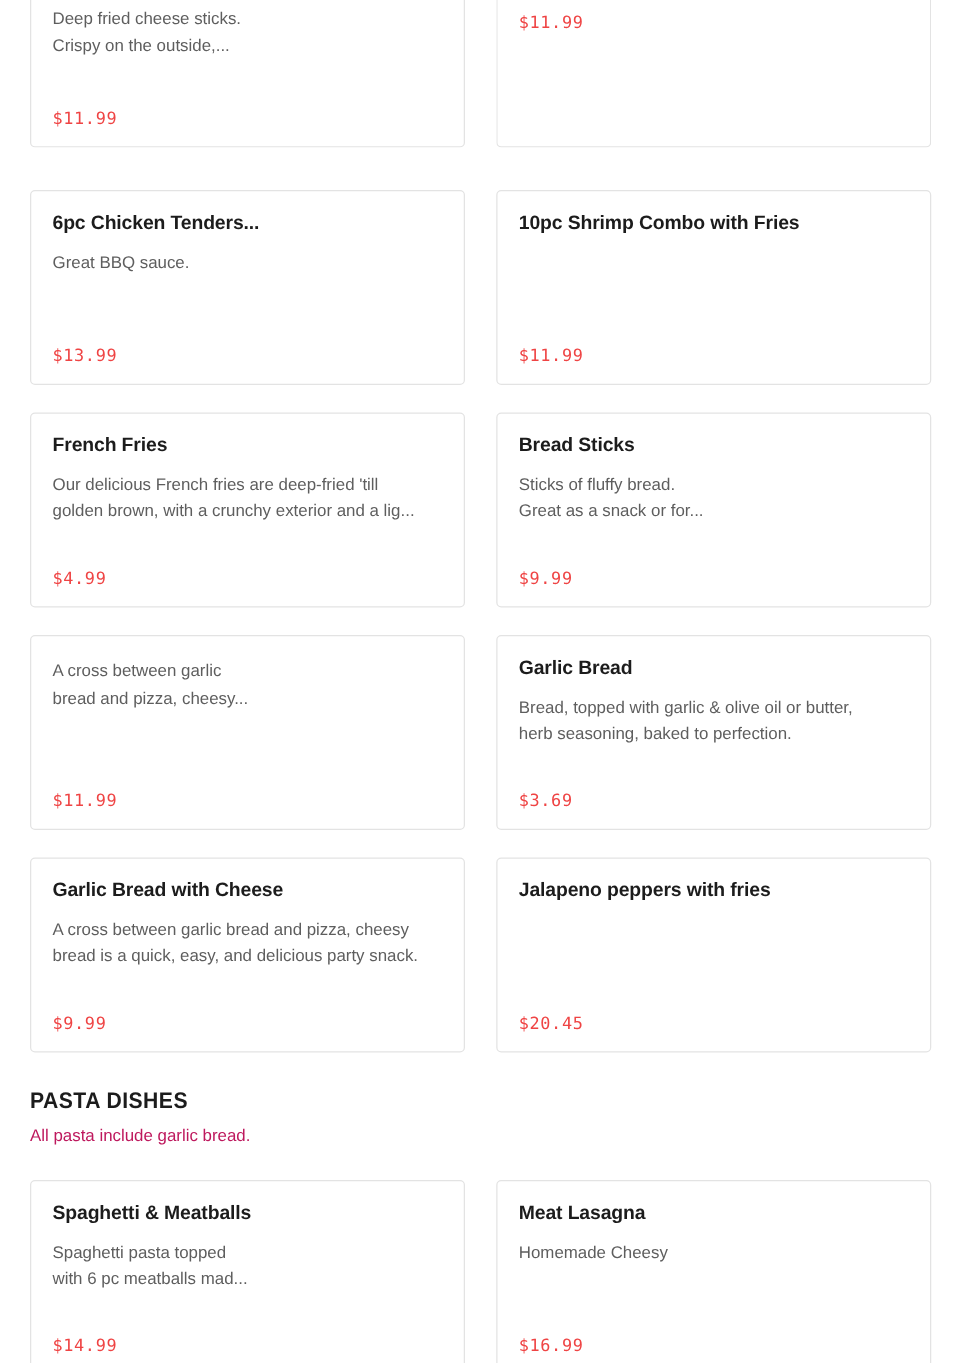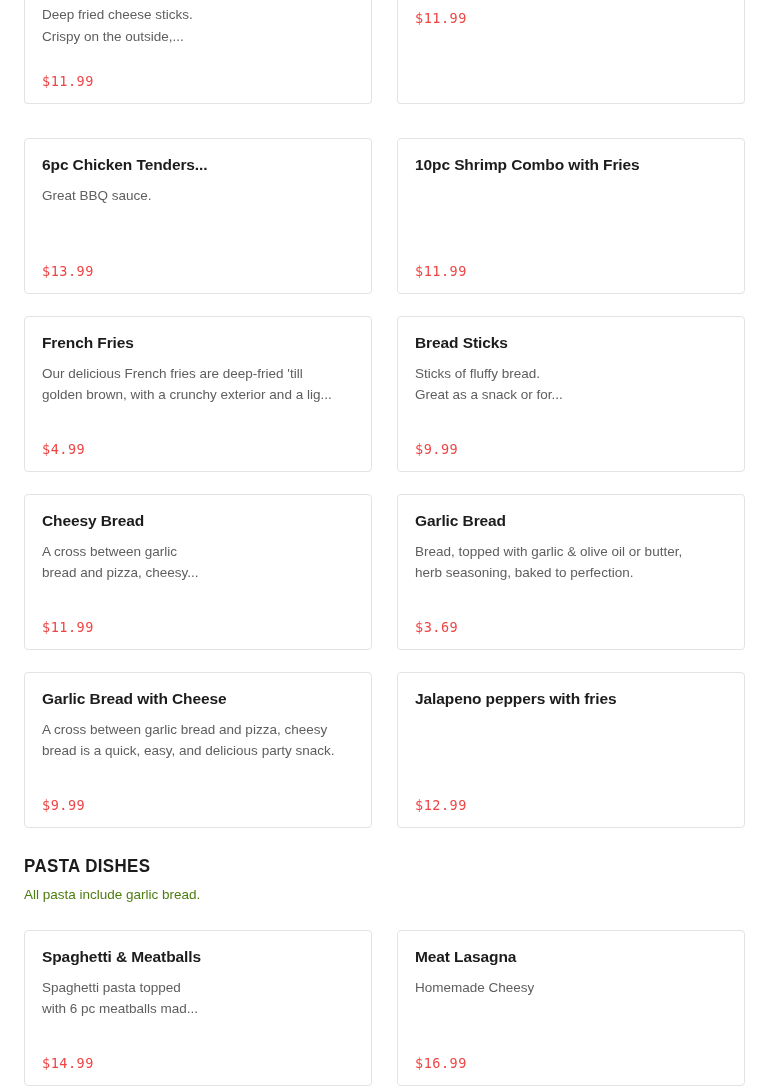--- a/index.html
+++ b/index.html
@@ -60,21 +60,21 @@
   
   .top-row {
     display: grid;
     grid-template-columns: 348px 348px;
     column-gap: 25px;
     padding: 0 24px;
     margin-bottom: 22px;
   }
   .card.clipped {
     min-height: 0;
-    height: 104px;
+    height: 118px;
     padding-top: 0;
     border-top: none;
     border-radius: 0 0 4px 4px;
     justify-content: flex-start;
   }
   .card.clipped .card-desc {
     margin-top: 4px;
   }
   .section-header {
     padding: 0 24px;
@@ -86,21 +86,21 @@
     color: #1c1c1c;
     letter-spacing: 0.4px;
     font-stretch: condensed;
     transform: scaleX(0.94);
     transform-origin: left center;
     margin: 0 0 10px 0;
     font-family: "Liberation Sans Narrow", "Liberation Sans", sans-serif;
   }
   .section-sub {
     font-size: 13.5px;
-    color: #4d7c0f;
+    color: #be185d;
     margin: 0 0 16px 0;
   }
 </style>
 </head>
 <body>
 
 <div id="page">
 
   <div class="top-row">
     <div class="card clipped">
@@ -135,21 +135,20 @@
     </div>
 
     <div class="card">
       <h3 class="card-title">Bread Sticks</h3>
       <p class="card-desc">Sticks of fluffy bread.
 Great as a snack or for...</p>
       <div class="card-price">$9.99</div>
     </div>
 
     <div class="card">
-      <h3 class="card-title">Cheesy Bread</h3>
       <p class="card-desc">A cross between garlic
 bread and pizza, cheesy...</p>
       <div class="card-price">$11.99</div>
     </div>
 
     <div class="card">
       <h3 class="card-title">Garlic Bread</h3>
       <p class="card-desc">Bread, topped with garlic &amp; olive oil or butter,
 herb seasoning, baked to perfection.</p>
       <div class="card-price">$3.69</div>
@@ -158,21 +157,21 @@
     <div class="card">
       <h3 class="card-title">Garlic Bread with Cheese</h3>
       <p class="card-desc">A cross between garlic bread and pizza, cheesy
 bread is a quick, easy, and delicious party snack.</p>
       <div class="card-price">$9.99</div>
     </div>
 
     <div class="card">
       <h3 class="card-title">Jalapeno peppers with fries</h3>
       <p class="card-desc"></p>
-      <div class="card-price">$12.99</div>
+      <div class="card-price">$20.45</div>
     </div>
 
   </div>
 
   <div class="section-header">
     <h2 class="section-title">PASTA DISHES</h2>
     <p class="section-sub">All pasta include garlic bread.</p>
   </div>
 
   <div class="grid">

